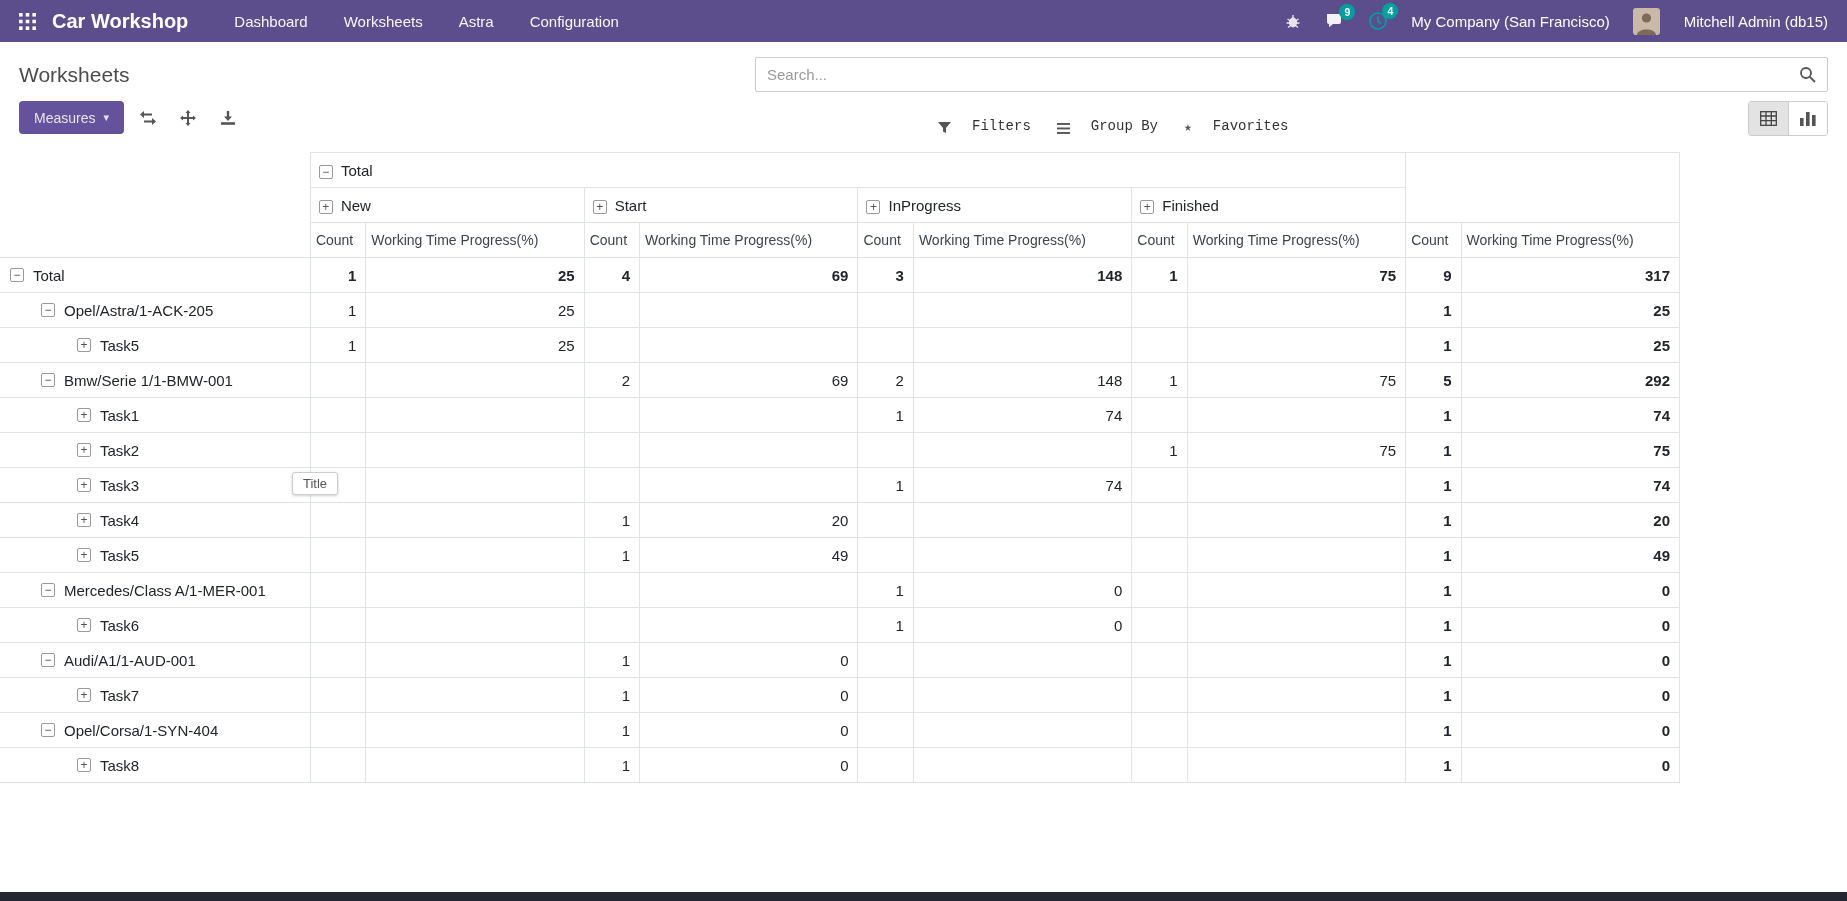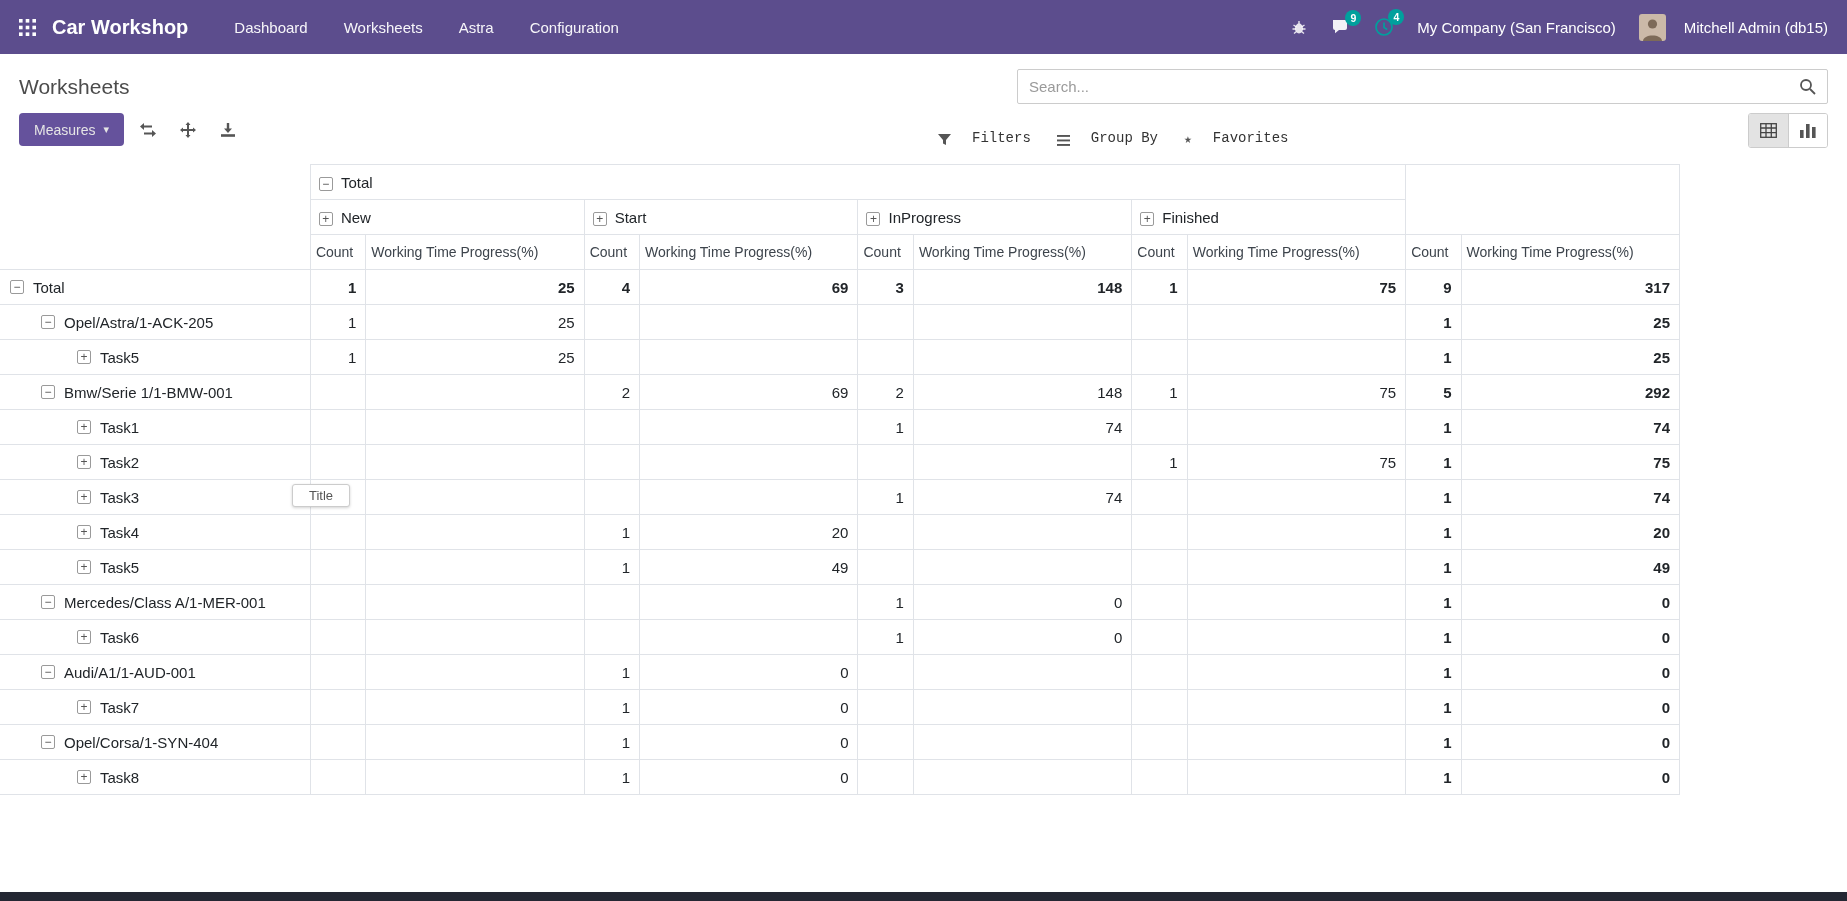--- a/index.html
+++ b/index.html
@@ -1,38 +1,38 @@
 <!DOCTYPE html>
 <html style="--navbar-bg: #5c4d8d; --primary-button: #65529c; --badge: #00a09d; --table-border: #e0e3e8;"><head>
 <meta charset="utf-8">
 <style>
   *{box-sizing:border-box;margin:0;padding:0}
   html,body{width:1847px;height:901px;overflow:hidden;background:#fff;
     font-family:"Liberation Sans",sans-serif;color:#212529}
 
   
-  .navbar{height:54px;background:var(--navbar-bg,#5c4d8d);display:flex;align-items:center;
+  .navbar{height:42px;background:var(--navbar-bg,#5c4d8d);display:flex;align-items:center;
     padding:0 19px;color:#fff}
   .apps-btn{display:flex;align-items:center;margin-right:16px;cursor:pointer}
   .brand{font-size:20px;font-weight:700;margin-right:46px;white-space:nowrap;cursor:pointer}
   .nav-menu{display:flex;gap:36px;font-size:15px}
   .nav-item{cursor:pointer;opacity:.95;white-space:nowrap}
   .nav-right{margin-left:auto;display:flex;align-items:center;gap:23px;font-size:15px}
   .icon-wrap{position:relative;display:flex;align-items:center;cursor:pointer}
   .badge{position:absolute;top:-8px;right:-10px;background:var(--badge,#00a09d);color:#fff;
     font-size:10.5px;min-width:16px;height:16px;border-radius:9px;display:flex;align-items:center;
     justify-content:center;padding:0 4px;font-weight:700}
   .company-name,.user-name{white-space:nowrap;cursor:pointer}
   .avatar{width:27px;height:27px;border-radius:3px;overflow:hidden;flex:0 0 auto}
-  .user-cluster{display:flex;align-items:center;gap:18px;cursor:pointer}
+  .user-cluster{display:flex;align-items:center;gap:24px;cursor:pointer}
 
   
   .cp-top{display:flex;align-items:center;justify-content:space-between;padding:15px 19px 0}
   .page-title{font-size:21px;font-weight:400;color:#4c4c4c}
-  .searchbox{position:relative;width:811px}
+  .searchbox{position:relative;width:1073px}
   .searchbox input{width:100%;height:35px;border:1px solid #ccc;border-radius:2px;
     padding:0 42px 0 11px;font-size:15px;color:#444;font-family:inherit;outline:none;background:#fff}
   .searchbox input::placeholder{color:#9a9a9a}
   .search-icon{position:absolute;right:12px;top:9px;pointer-events:auto;cursor:pointer}
 
   .cp-bottom{position:relative;height:34px;margin-top:9px;padding:0 19px}
   .left-tools{display:flex;align-items:center;gap:7px}
   .btn-primary{background:var(--primary-button,#65529c);color:#e5e5e5;border:none;height:33px;
     padding:0 15px;border-radius:4px;font-size:14px;display:flex;align-items:center;gap:8px;
     cursor:pointer;font-family:inherit}
@@ -64,21 +64,21 @@
   .pivot td.gt{font-weight:700}
   .pivot tr.total-row td{font-weight:700}
   .rowlabel-inner{display:flex;align-items:center;text-align:left;white-space:nowrap;overflow:hidden}
   .lvl0{padding-left:10px}.lvl1{padding-left:41px}.lvl2{padding-left:77px}
   .expander{width:14px;height:14px;border:1px solid #9a9a9a;border-radius:2px;font-size:12px;
     line-height:12px;display:inline-flex;align-items:center;justify-content:center;color:#555;
     margin-right:9px;flex:0 0 auto;background:#fff;cursor:pointer}
   .colhead .expander{margin-right:8px}
 
   .tooltip{position:absolute;left:292px;top:320px;background:#fff;border:1px solid #ccc;
-    border-radius:3px;padding:3px 16px;font-size:13px;color:#555;
+    border-radius:3px;padding:3px 10px;font-size:13px;color:#555;
     box-shadow:0 1px 3px rgba(0,0,0,.18);z-index:10;white-space:nowrap}
 
   .bottom-strip{position:fixed;left:0;bottom:0;width:100%;height:9px;background:#242733}
 </style>
 </head>
 <body>
 
 <nav class="navbar">
   <span class="apps-btn">
     <svg width="17" height="17" viewBox="0 0 17 17">

